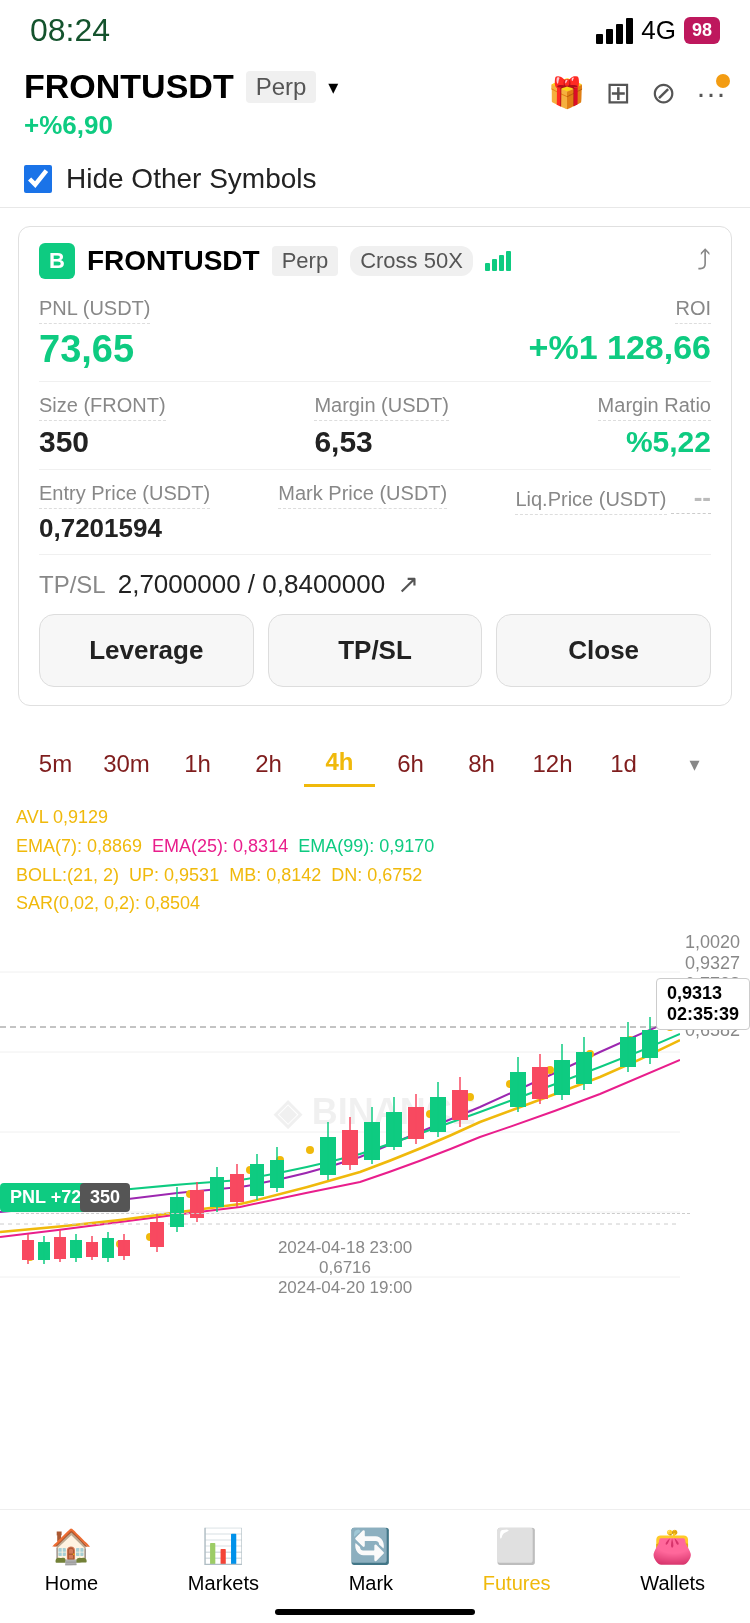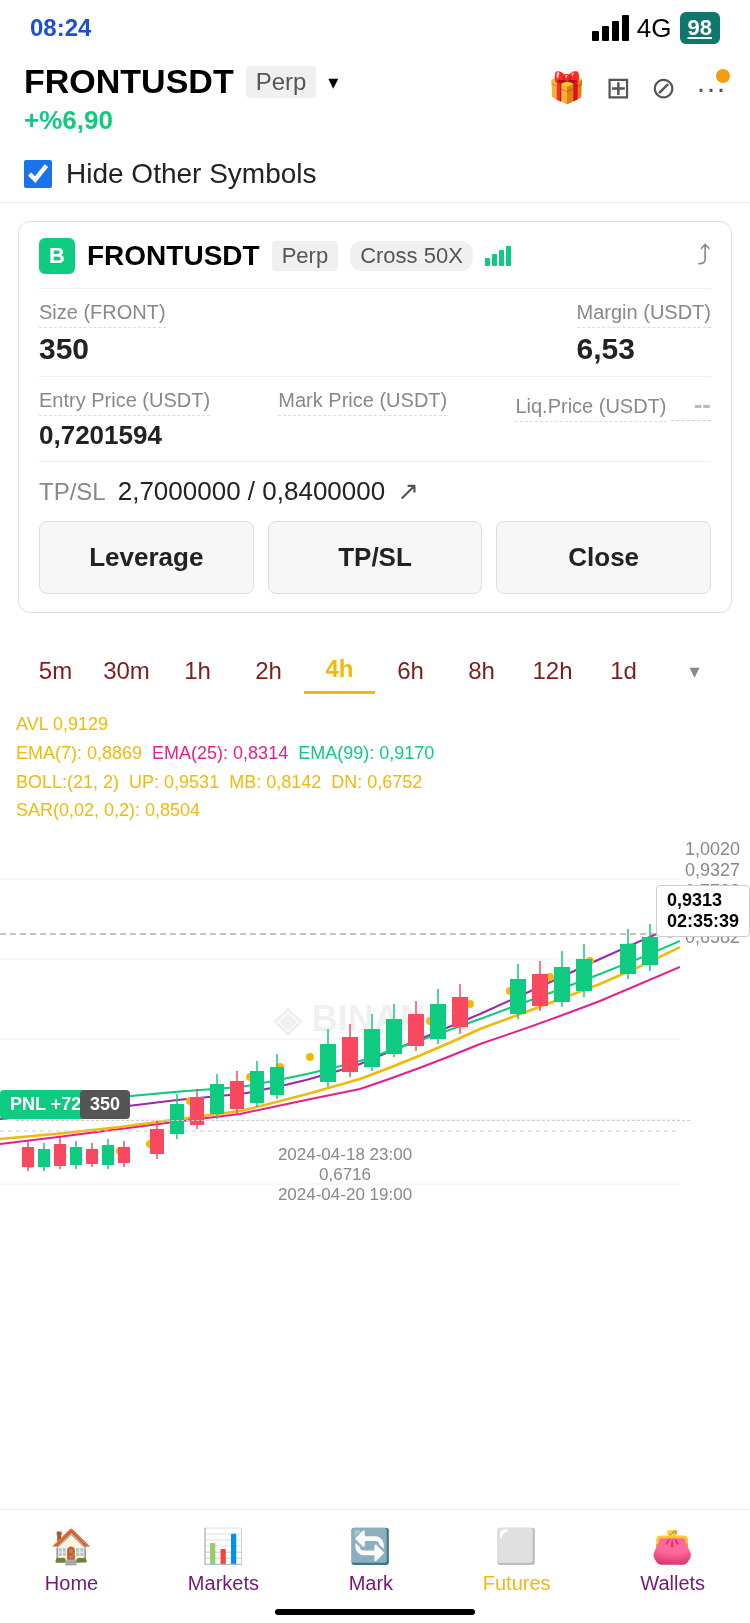--- a/index.html
+++ b/index.html
@@ -14,23 +14,23 @@
 
     
     .status-bar {
       display: flex;
       justify-content: space-between;
       align-items: center;
       padding: 12px 30px 8px;
       background: #fff;
     }
     .status-time {
-      font-size: 24px;
-      font-weight: 700;
-      color: #1d4ed8;
+      font-size: 32px;
+      font-weight: 400;
+      color: #14532d;
     }
     .status-right {
       display: flex;
       align-items: center;
       gap: 8px;
     }
     .signal-bars {
       display: flex;
       align-items: flex-end;
       gap: 3px;
@@ -39,27 +39,26 @@
       background: #000;
       width: 7px;
       border-radius: 1px;
     }
     .network-text {
       font-size: 26px;
       font-weight: 500;
       color: #000;
     }
     .battery-box {
-      background: #0f766e;
+      background: #be185d;
       color: #fff;
-      font-size: 22px;
+      font-size: 18px;
       font-weight: 700;
       padding: 3px 8px;
       border-radius: 6px;
-      text-decoration: underline;
     }
 
     
     .header {
       display: flex;
       justify-content: space-between;
       align-items: flex-start;
       padding: 10px 24px 6px;
     }
     .header-left {}
@@ -234,21 +233,21 @@
     
     .action-buttons {
       display: flex;
       gap: 14px;
       padding: 0 0 18px;
     }
     .action-btn {
       flex: 1;
       padding: 20px 0;
       border: 1px solid #ddd;
-      border-radius: 8px;
+      border-radius: 15px;
       background: #f7f7f7;
       font-size: 26px;
       font-weight: 600;
       color: #222;
       text-align: center;
       cursor: pointer;
     }
 
     
     .time-tabs {
@@ -416,21 +415,21 @@
     }
     .nav-icon {
       font-size: 34px;
       color: #888;
     }
     .nav-icon.active {
       color: #f0b90b;
     }
     .nav-label {
       font-size: 20px;
-      color: #701a75;
+      color: #000000;
     }
     .nav-label.active {
       color: #f0b90b;
     }
 
     .home-gesture {
       position: fixed;
       bottom: 8px;
       left: 50%;
       transform: translateX(-50%);
@@ -497,31 +496,45 @@
       <div class="signal-icon">
         <span style="height:8px"></span>
         <span style="height:12px"></span>
         <span style="height:16px"></span>
         <span style="height:20px"></span>
       </div>
     </div>
     <span class="share-icon">⤴</span>
   </div>
 
+  <div style="display:flex; justify-content:space-between; align-items:flex-start; padding: 4px 0 0;">
+    <div>
+      <div class="metric-label">PNL (USDT)</div>
+      <div class="metric-value green" style="font-size:38px">73,65</div>
+    </div>
+    <div style="text-align:right">
+      <div class="metric-label">ROI</div>
+      <div class="metric-value green" style="font-size:34px">+%1 128,66</div>
+    </div>
+  </div>
 
   <div class="divider-row" style="margin-top:10px"></div>
 
   <div style="display:flex; justify-content:space-between; padding: 10px 0 0;">
     <div>
       <div class="metric-label">Size (FRONT)</div>
       <div class="metric-value">350</div>
     </div>
     <div>
       <div class="metric-label">Margin (USDT)</div>
       <div class="metric-value">6,53</div>
+    </div>
+    <div style="text-align:right">
+      <div class="metric-label">Margin Ratio</div>
+      <div class="metric-value green">%5,22</div>
     </div>
   </div>
 
   <div class="divider-row" style="margin-top:10px"></div>
 
   <div style="display:flex; justify-content:space-between; padding: 10px 0 0;">
     <div>
       <div class="metric-label">Entry Price (USDT)</div>
       <div class="metric-value" style="font-size:26px">0,7201594</div>
     </div>

